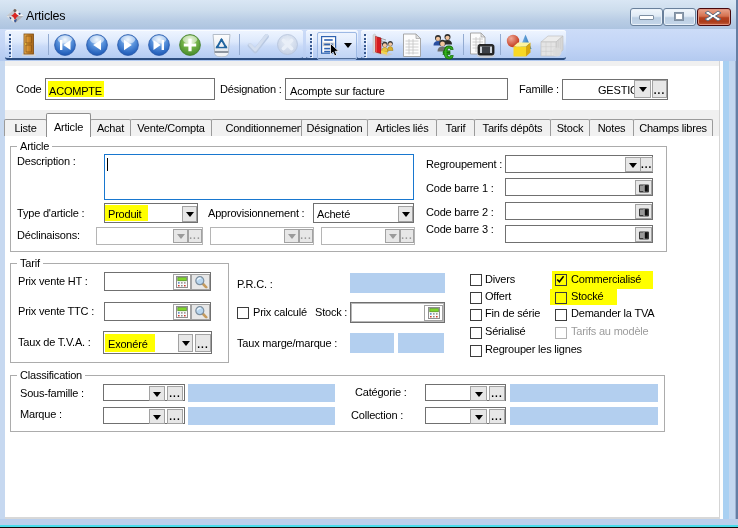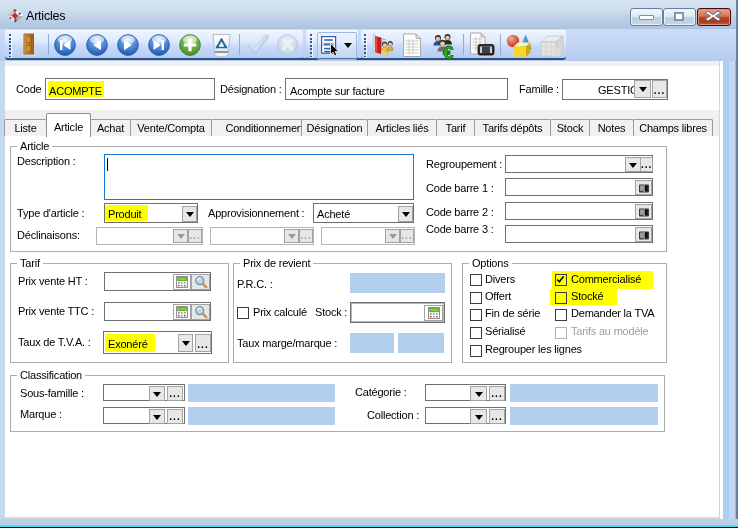--- a/index.html
+++ b/index.html
@@ -311,26 +311,20 @@
   <div class="tab" style="left:589px;width:45px">Notes</div>
   <div class="tab" style="left:633px;width:80px">Champs libres</div>
   <div class="tab" style="left:46px;top:113px;width:45px;height:24px;background:#fff;border-color:#8e8e8e;line-height:27px;z-index:3">Article</div>
 
   <div class="gb" style="left:10px;top:146px;width:655px;height:104px">
       <span>Article</span>
     </div>
   <div class="gb" style="left:10px;top:263px;width:217px;height:98px">
       <span>Tarif</span>
     </div>
-  <div class="gb" style="left:233px;top:263px;width:217px;height:98px">
-      <span>Prix de revient</span>
-    </div>
-  <div class="gb" style="left:462px;top:263px;width:203px;height:98px">
-      <span>Options</span>
-    </div>
   <div class="gb" style="left:10px;top:375px;width:653px;height:55px">
       <span>Classification</span>
     </div>
 
   <div class="lbl" style="left:17px;top:155px">Description :</div>
   <div class="ab" style="left:104px;top:154px;width:308px;height:44px;background:#fff;border:1px solid #1877cf"></div>
   <div class="ab" style="left:107px;top:158px;width:1px;height:13px;background:#000"></div>
   <div class="lbl" style="left:426px;top:158px">Regroupement :</div>
   <div class="inp" style="left:505px;top:155px;width:146px;height:16px"></div>
   <div class="dd" style="left:625px;top:157px;width:14px;height:13px"></div>
@@ -510,20 +504,20 @@
       <b>...</b>
     </div>
   <div class="bluef" style="left:188px;top:407px;width:147px;height:18px"></div>
   <div class="lbl" style="left:355px;top:386px">Catégorie :</div>
   <div class="inp" style="left:425px;top:384px;width:79px;height:15px"></div>
   <div class="dd" style="left:470px;top:386px;width:15px;height:13px"></div>
   <div class="dotbtn" style="left:489px;top:386px;width:14px;height:13px">
       <b>...</b>
     </div>
   <div class="bluef" style="left:510px;top:384px;width:148px;height:18px"></div>
-  <div class="lbl" style="left:367px;top:409px">Collection :</div>
+  <div class="lbl" style="left:351px;top:409px">Collection :</div>
   <div class="inp" style="left:425px;top:407px;width:79px;height:15px"></div>
   <div class="dd" style="left:470px;top:409px;width:15px;height:13px"></div>
   <div class="dotbtn" style="left:489px;top:409px;width:14px;height:13px">
       <b>...</b>
     </div>
   <div class="bluef" style="left:510px;top:407px;width:148px;height:18px"></div>
 </div>
 
 </body></html>

